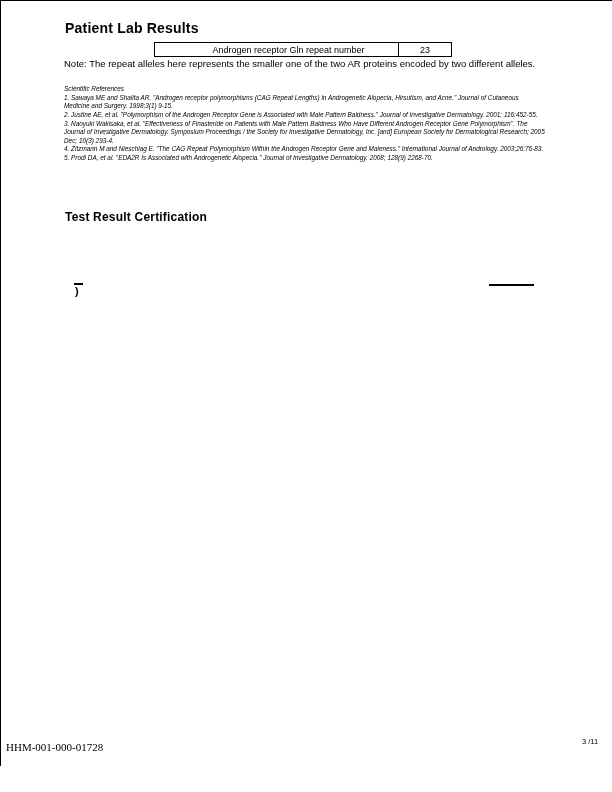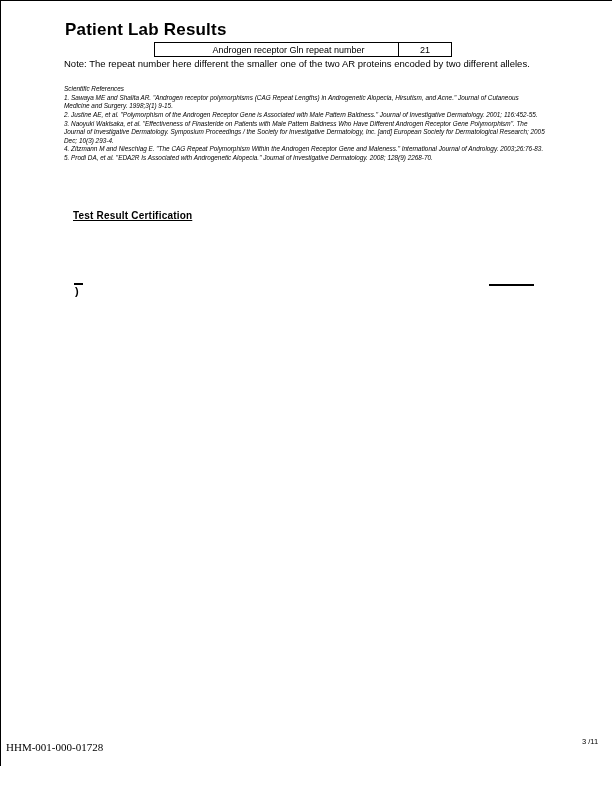--- a/index.html
+++ b/index.html
@@ -24,21 +24,21 @@
   }
   .edge-left {
     position: absolute;
     left: 0; top: 0;
     width: 1px; height: 766px;
     background: #000000;
   }
   .h-title {
     position: absolute;
     left: 65px; top: 20px;
-    font-size: 17px;
+    font-size: 14px;
     font-weight: bold;
     letter-spacing: 0.2px;
   }
   .result-table {
     position: absolute;
     left: 154px; top: 42px;
     border-collapse: collapse;
   }
   .result-table td {
     border: 1px solid #000000;
@@ -61,25 +61,24 @@
     position: absolute;
     left: 64px; top: 85px;
     width: 482px;
     font-size: 6.4px;
     font-style: italic;
     line-height: 1.35;
   }
   .refs p { margin: 0; }
   .h-section {
     position: absolute;
-    left: 73px; top: 210px;
-    font-size: 10px;
+    left: 65px; top: 210px;
+    font-size: 12px;
     font-weight: bold;
     letter-spacing: 0.2px;
-    text-decoration: underline;
   }
   .sig-dash {
     position: absolute;
     left: 74px; top: 283px;
     width: 9px; height: 2px;
     background: #000000;
   }
   .sig-mark {
     position: absolute;
     left: 75px; top: 285px;
@@ -111,26 +110,26 @@
 
   <div class="edge-top"></div>
   <div class="edge-left"></div>
 
   <div class="h-title">Patient Lab Results</div>
 
   <table class="result-table">
     <tbody>
       <tr>
         <td class="cell-label">Androgen receptor Gln repeat number</td>
-        <td class="cell-value">21</td>
+        <td class="cell-value">23</td>
       </tr>
     </tbody>
   </table>
 
-  <div class="note">Note: The repeat number here different the smaller one of the two AR proteins encoded by two different alleles.</div>
+  <div class="note">Note: The repeat alleles here represents the smaller one of the two AR proteins encoded by two different alleles.</div>
 
   <div class="refs">
     <p>Scientific References</p>
     <p>1. Sawaya ME and Shalita AR. "Androgen receptor polymorphisms (CAG Repeat Lengths) in Androgenetic Alopecia, Hirsutism, and Acne." Journal of Cutaneous Medicine and Surgery. 1998;3(1) 9-15.</p>
     <p>2. Justine AE, et al. "Polymorphism of the Androgen Receptor Gene is Associated with Male Pattern Baldness." Journal of Investigative Dermatology. 2001; 116:452-55.</p>
     <p>3. Naoyuki Wakisaka, et al. "Effectiveness of Finasteride on Patients with Male Pattern Baldness Who Have Different Androgen Receptor Gene Polymorphism". The Journal of Investigative Dermatology. Symposium Proceedings / the Society for Investigative Dermatology, Inc. [and] European Society for Dermatological Research; 2005 Dec; 10(3) 293-4.</p>
     <p>4. Zitzmann M and Nieschlag E. "The CAG Repeat Polymorphism Within the Androgen Receptor Gene and Maleness." International Journal of Andrology. 2003;26:76-83.</p>
     <p>5. Prodi DA, et al. "EDA2R Is Associated with Androgenetic Alopecia." Journal of Investigative Dermatology. 2008; 128(9) 2268-70.</p>
   </div>
 

